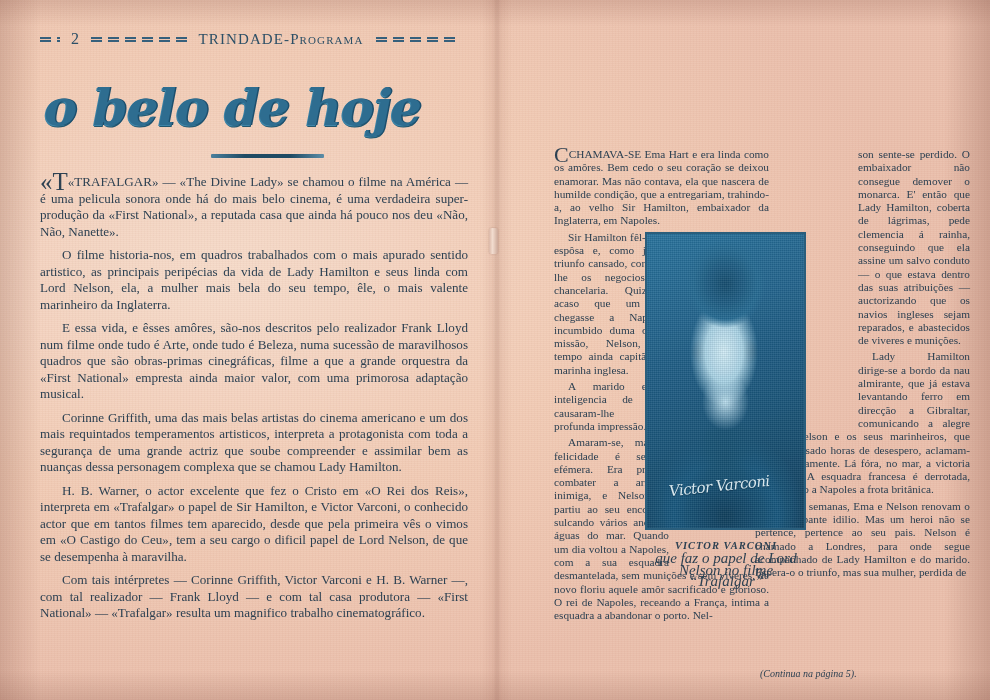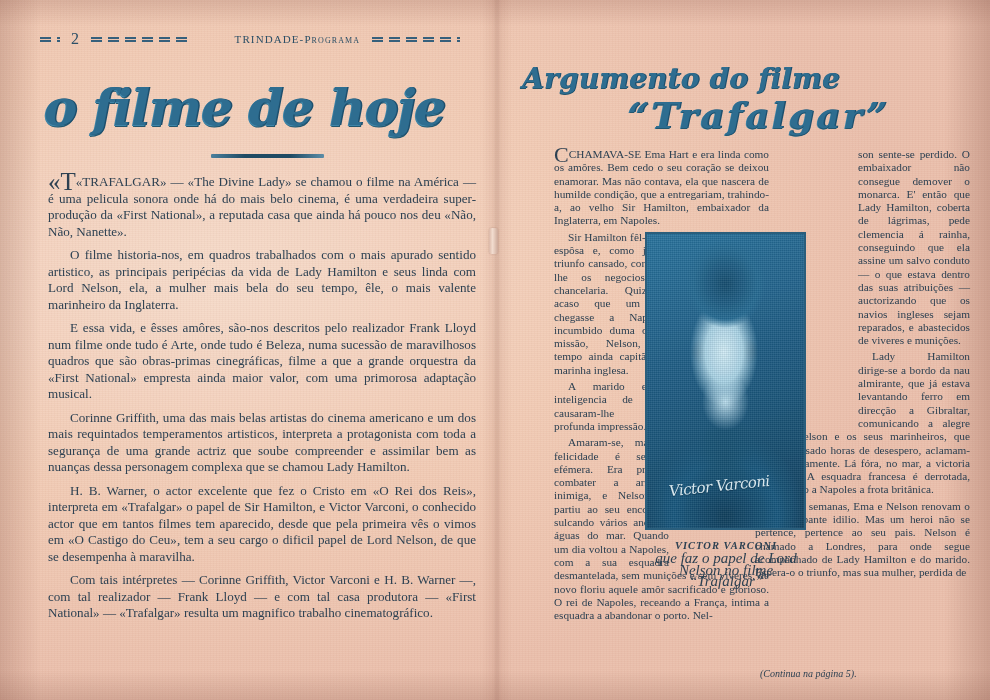--- a/index.html
+++ b/index.html
@@ -51,22 +51,22 @@
 
   
   .runhead {
     position:absolute; top:28px; height:22px;
     display:flex; align-items:center; gap:8px;
     color:#2c4f66; font-size:13px; letter-spacing:.6px;
   }
   .runhead.left  { left:40px;  width:420px; }
   .folio { font-size:16px; font-family:"Liberation Serif",serif; padding:0 3px; }
   .rh-title {
-    font-variant:small-caps; font-size:11px; letter-spacing:1.1px;
-    white-space:nowrap; padding:0 4px;margin-left:36px;
+    font-variant:small-caps; font-size:15px; letter-spacing:1.1px;
+    white-space:nowrap; padding:0 4px;
   }
   .dashrule {
     flex:1 1 auto; height:5px;
     background-image:repeating-linear-gradient(90deg,#36607c 0 11px, transparent 11px 17px);
     background-size:17px 2px; background-repeat:repeat-x;
     background-position:0 0;
     position:relative;
   }
   .dashrule::after{
     content:""; position:absolute; left:0; top:3px; width:100%; height:2px;
@@ -94,21 +94,20 @@
     position:absolute; left:211px; top:154px; width:113px; height:4px;
     background:linear-gradient(90deg,#4a7f9c,#1e4a63 30%,#1e4a63 70%,#5c8da7);
     border-radius:1px;
   }
 
   #left-body {
     position:absolute; left:40px; top:174px; width:428px; height:500px;
     color:#2d4152; font-size:13.1px; line-height:16.5px;
     text-align:justify; text-justify:inter-word;
     font-family:"Liberation Serif", serif;
-    margin-left:8px;
   }
   #left-body p { margin-bottom:7px; text-indent:22px; }
   #left-body p.lead { text-indent:0; }
   .bigT {
     font-size:25px; line-height:14px; vertical-align:-4px;
     font-family:"Liberation Serif", serif;
   }
 
   
   #page-right { position:absolute; left:500px; top:0; width:490px; height:700px; }
@@ -210,39 +209,35 @@
 <div id="page-left">
 
   <div class="runhead left">
     <span class="dashrule tiny"></span>
     <span class="folio">2</span>
     <span class="dashrule short"></span>
     <span class="rh-title">TRINDADE-Programa</span>
     <span class="dashrule"></span>
   </div>
 
-  <div id="left-title">o filme de hoje</div>
+  <div id="left-title">o belo de hoje</div>
   <div id="left-title-rule"></div>
 
   <div id="left-body">
     <p class="lead"><span class="bigT">«T</span><span>«TRAFALGAR» — «The Divine Lady» se chamou o filme na América — é uma pelicula sonora onde há do mais belo cinema, é uma verdadeira super-produção da «First National», a reputada casa que ainda há pouco nos deu «Não, Não, Nanette».</span></p>
     <p>O filme historia-nos, em quadros trabalhados com o mais apurado sentido artistico, as principais peripécias da vida de Lady Hamilton e seus linda com Lord Nelson, ela, a mulher mais bela do seu tempo, êle, o mais valente marinheiro da Inglaterra.</p>
     <p>E essa vida, e êsses amôres, são-nos descritos pelo realizador Frank Lloyd num filme onde tudo é Arte, onde tudo é Beleza, numa sucessão de maravilhosos quadros que são obras-primas cinegráficas, filme a que a grande orquestra da «First National» empresta ainda maior valor, com uma primorosa adaptação musical.</p>
     <p>Corinne Griffith, uma das mais belas artistas do cinema americano e um dos mais requintados temperamentos artisticos, interpreta a protagonista com toda a segurança de uma grande actriz que soube compreender e assimilar bem as nuanças dessa personagem complexa que se chamou Lady Hamilton.</p>
     <p>H. B. Warner, o actor excelente que fez o Cristo em «O Rei dos Reis», interpreta em «Trafalgar» o papel de Sir Hamilton, e Victor Varconi, o conhecido actor que em tantos filmes tem aparecido, desde que pela primeira vês o vimos em «O Castigo do Ceu», tem a seu cargo o dificil papel de Lord Nelson, de que se desempenha à maravilha.</p>
     <p>Com tais intérpretes — Corinne Griffith, Victor Varconi e H. B. Warner —, com tal realizador — Frank Lloyd — e com tal casa produtora — «First National» — «Trafalgar» resulta um magnifico trabalho cinematográfico.</p>
   </div>
 </div>
 
 <div id="page-right">
 
-  <div id="right-title">
-    <div id="rt-line1">Argumento do filme</div>
-    <div id="rt-line2">“Trafalgar”</div>
-  </div>
 
   <div id="right-cols">
 
     <div class="rcol c1">
       <p class="lead"><span class="bigC">C</span><span>CHAMAVA-SE Ema Hart e era linda como os amôres. Bem cedo o seu coração se deixou enamorar. Mas não contava, ela que nascera de humilde condição, que a entregariam, trahindo-a, ao velho Sir Hamilton, embaixador da Inglaterra, em Napoles.</span></p>
       <div class="shim-right"></div>
       <p>Sir Hamilton fêl-a sua espôsa e, como já se triunfo cansado, confiou-lhe os negocios da chancelaria. Quiz o acaso que um dia chegasse a Napoles, incumbido duma dificil missão, Nelson, ao tempo ainda capitão da marinha inglesa.</p>
       <p>A marido e a inteligencia de Ema causaram-lhe uma profunda impressão.</p>
       <p>Amaram-se, mas a felicidade é sempre efémera. Era preciso combater a armada inimiga, e Nelson lá partiu ao seu encontro, sulcando vários anos as águas do mar. Quando um dia voltou a Napoles, com a sua esquadra desmantelada, sem munições e sem viveres, de novo floriu aquele amôr sacrificado e glorioso. O rei de Napoles, receando a França, intima a esquadra a abandonar o porto. Nel-</p>
     </div>

